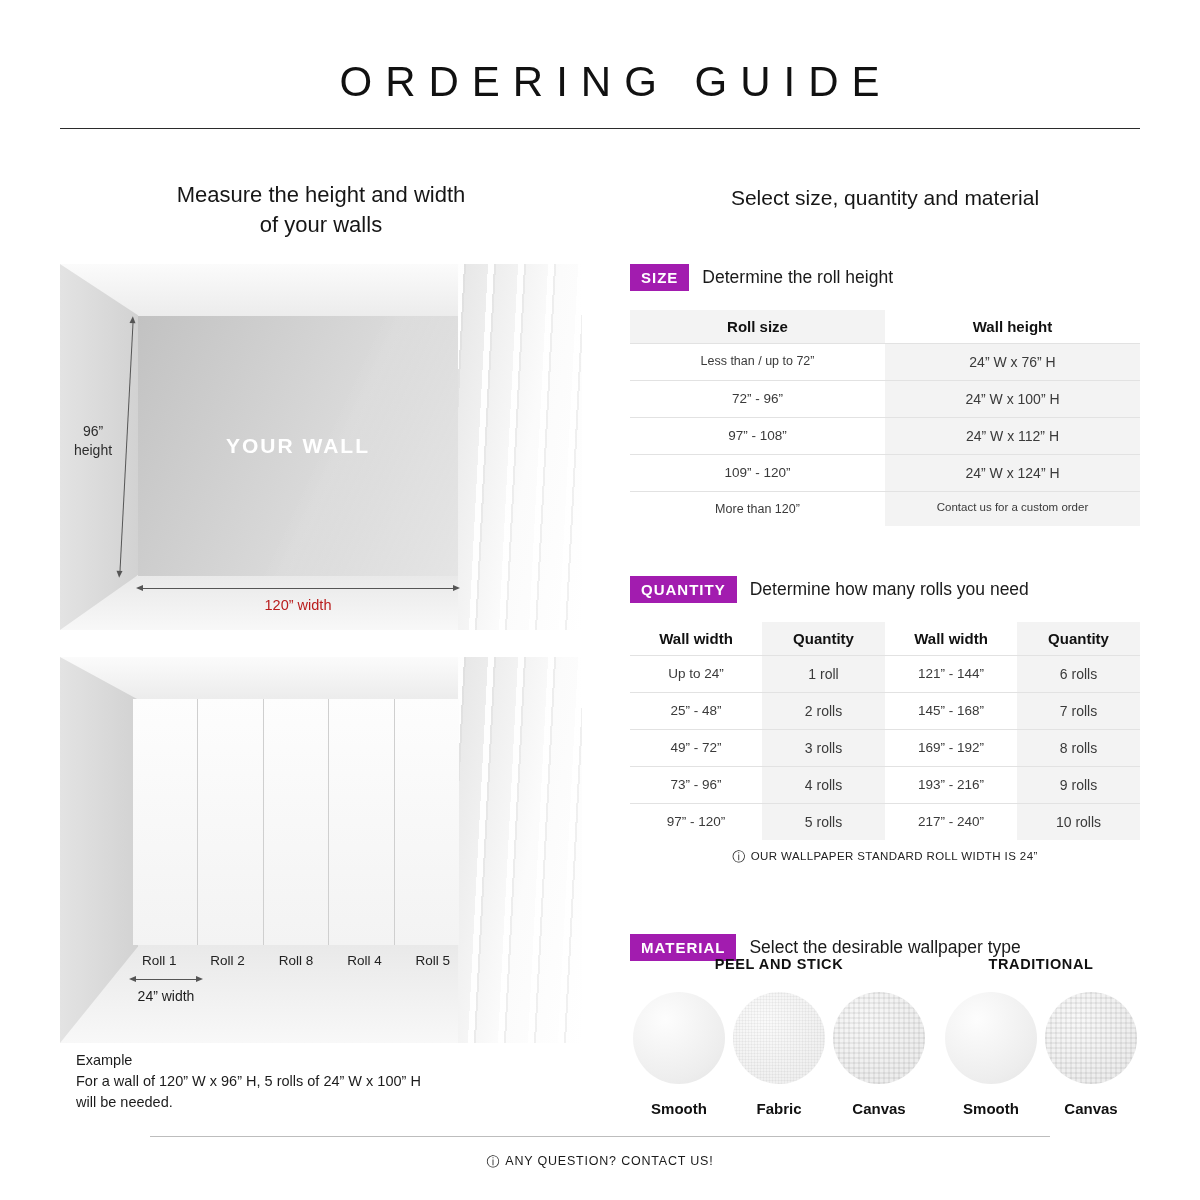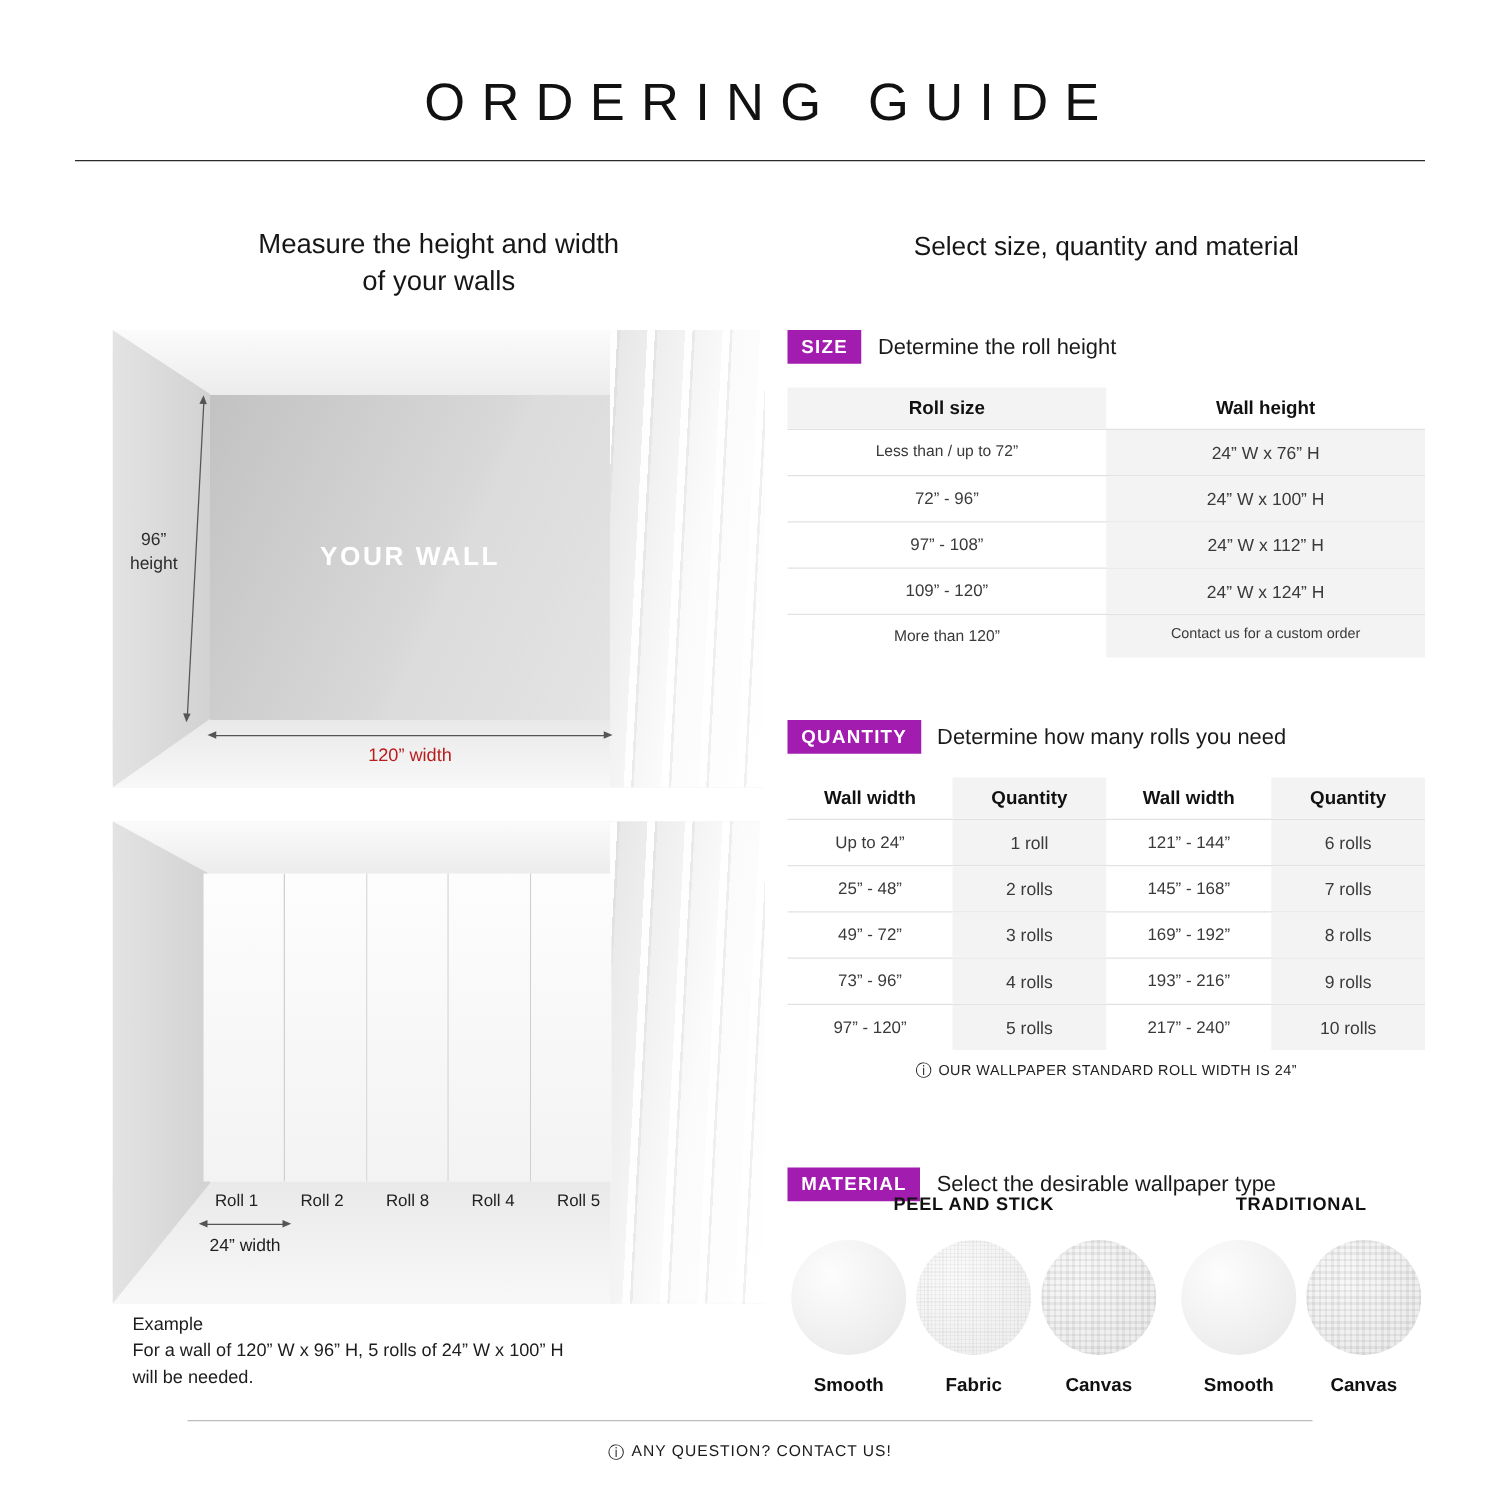--- a/index.html
+++ b/index.html
@@ -5,21 +5,21 @@
   html,body{margin:0;padding:0;background:#ffffff;}
   .page{position:relative;width:1200px;height:1200px;background:#fff;overflow:hidden;
         font-family:"Liberation Sans",sans-serif;color:#1a1a1a;}
 
   
   .title{position:absolute;top:42px;left:0;width:100%;text-align:center;margin:16px;
          font-size:42px;font-weight:400;letter-spacing:13px;color:#111;}
   .title-rule{position:absolute;top:128px;left:60px;width:1080px;height:1px;background:#2b2b2b;}
 
   
-  .left-col{position:absolute;left:60px;top:0;width:522px;height:1200px;margin-left:30px;}
+  .left-col{position:absolute;left:60px;top:0;width:522px;height:1200px;}
   .right-col{position:absolute;left:630px;top:0;width:510px;height:1200px;}
 
   .measure-heading{position:absolute;top:180px;left:0;width:522px;text-align:center;
                    font-size:22px;line-height:1.35;color:#161616;}
   .select-heading{position:absolute;top:186px;left:0;width:510px;text-align:center;
                   font-size:21px;color:#161616;}
 
   
   .room{position:absolute;left:0;width:522px;overflow:hidden;background:#f2f2f2;}
   .room1{top:264px;height:366px;}

